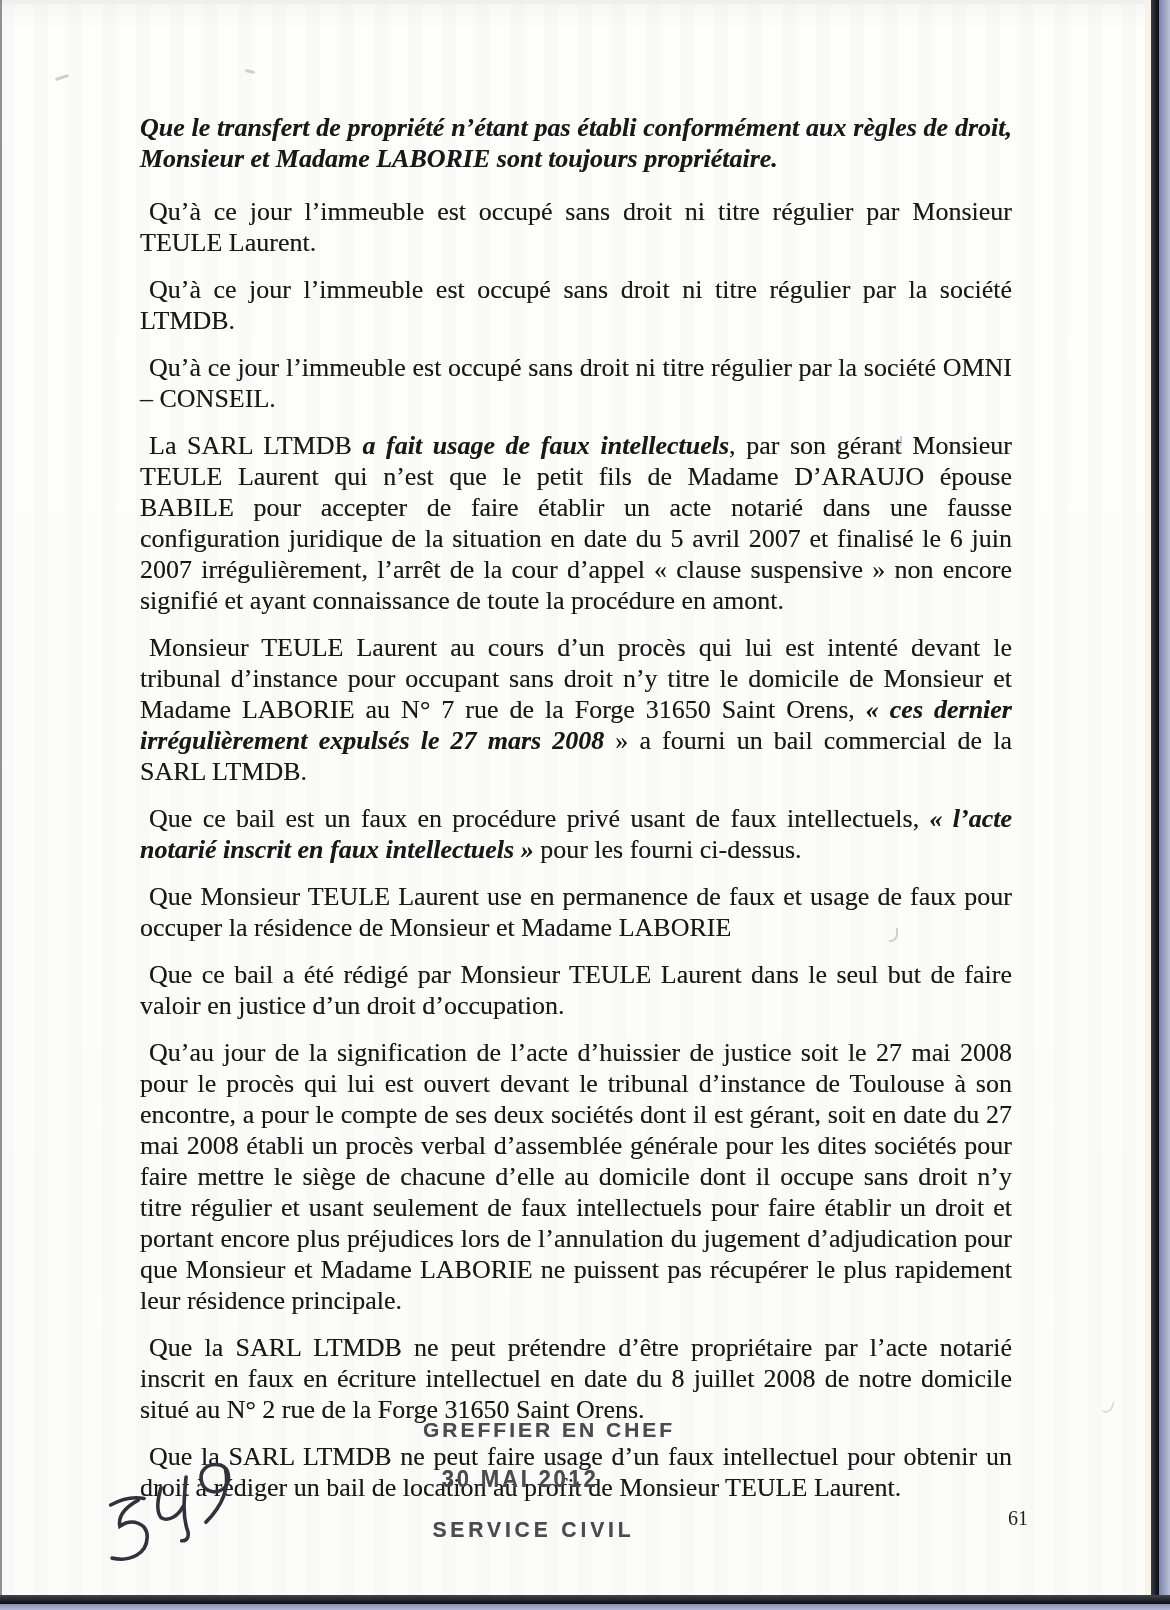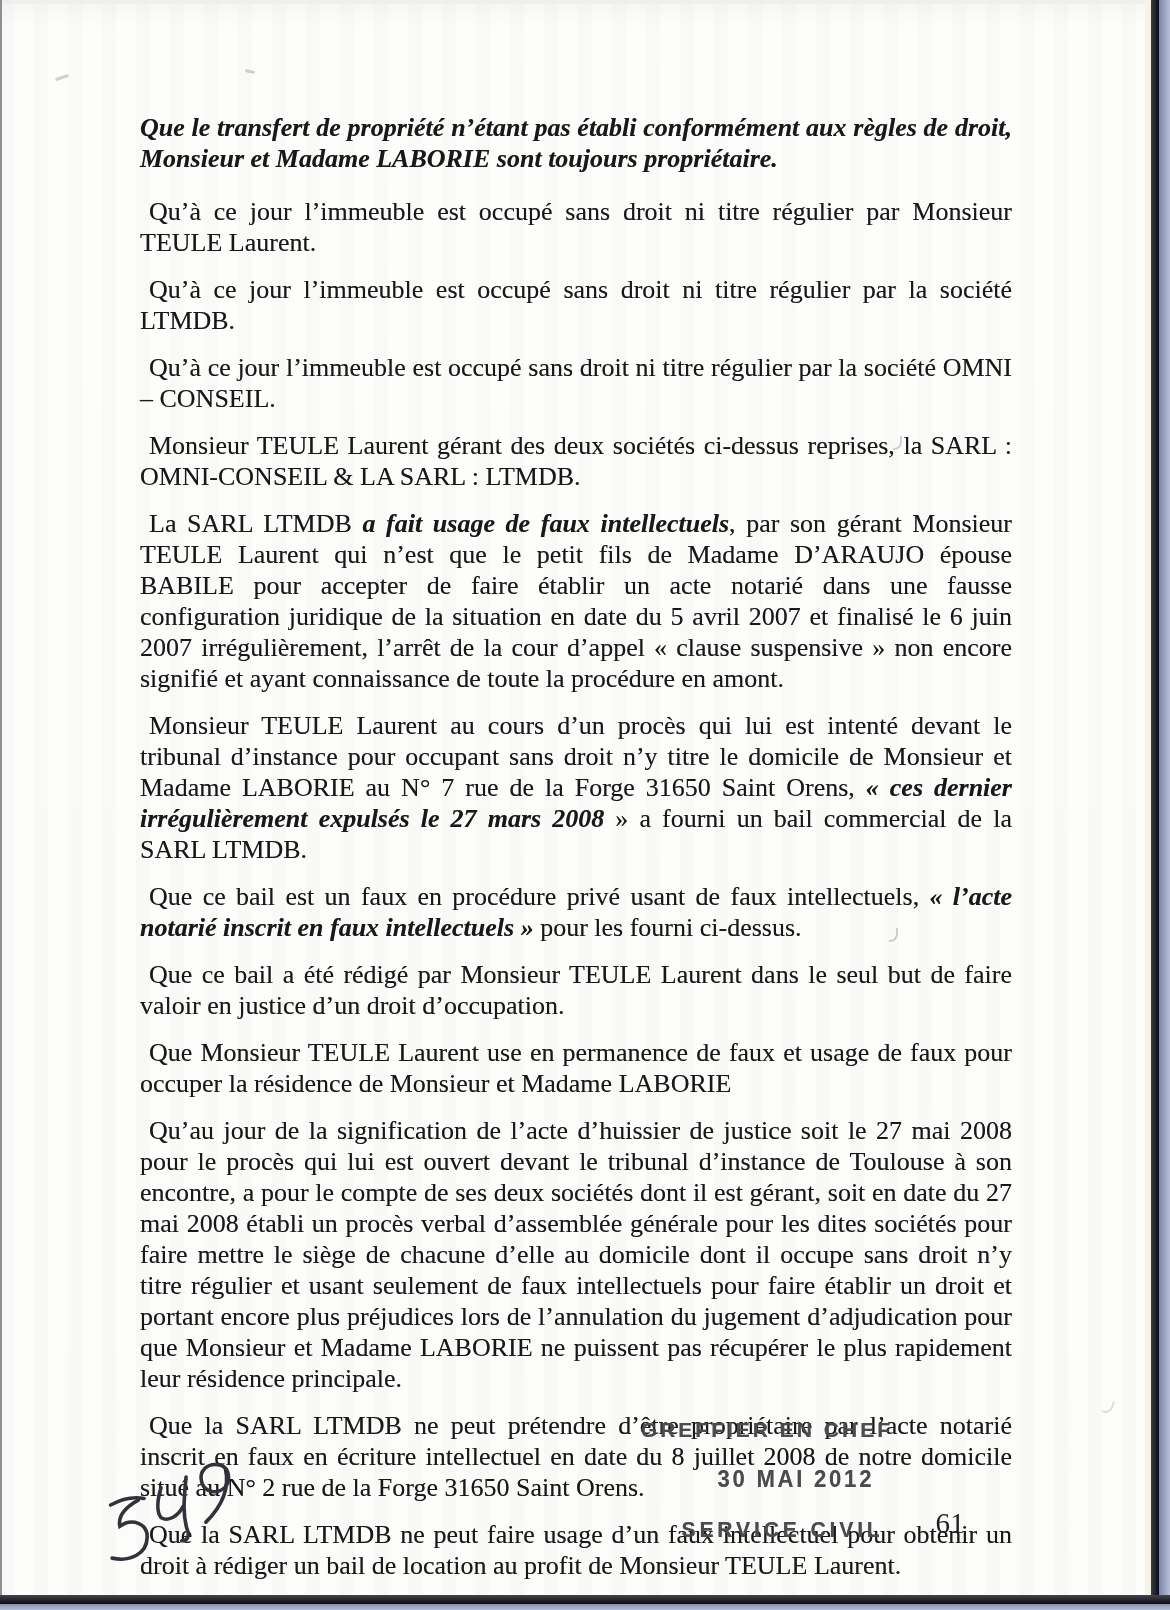--- a/index.html
+++ b/index.html
@@ -32,32 +32,32 @@
     font-size:26px;line-height:31px;color:#181818;
     text-align:justify;
     text-shadow:0 0 0.5px rgba(20,20,20,0.45);
   }
   .text-block p{margin:0 0 16px 0;text-indent:9px;}
   .text-block p.lead{font-weight:bold;font-style:italic;text-indent:0;margin-bottom:22px;}
   .bi{font-weight:bold;font-style:italic;margin-top:42px;}
 
   .stamp{
     position:absolute;left:423px;top:1418px;width:470px;
-    text-align:right;
+    text-align:left;
     font-family:"Liberation Sans", sans-serif;
     color:#4c4c4e;
     text-shadow:0 0 0.6px rgba(80,80,82,0.6);
   }
   .stamp .s1{font-size:21px;font-weight:bold;letter-spacing:3px;}
   .stamp .s2{font-size:24px;font-weight:bold;letter-spacing:3px;margin-top:23px;transform:scaleX(.92);}
   .stamp .s3{font-size:22px;font-weight:bold;letter-spacing:4px;margin-top:24px;transform:scaleX(.96);}
 
   .page-number{
-    position:absolute;left:920px;top:1507px;width:60px;
-    font-size:29px;color:#1f1f1f;text-align:center;
+    position:absolute;left:988px;top:1507px;width:60px;
+    font-size:20px;color:#1f1f1f;text-align:center;
   }
 
   .handwriting{position:absolute;left:98px;top:1458px;transform:rotate(-6deg);}
 
   .speck{position:absolute;background:#9a9a9a;opacity:.45;border-radius:2px;}
   .speck.a{left:55px;top:76px;width:14px;height:3px;transform:rotate(-18deg);}
   .speck.b{left:245px;top:70px;width:10px;height:3px;transform:rotate(12deg);}
   .curl{position:absolute;width:7px;height:12px;border-right:2px solid #8e8e92;border-bottom:2px solid #8e8e92;border-radius:0 0 8px 0;opacity:.4;}
   .curl.c1{left:893px;top:436px;}
   .curl.c2{left:889px;top:928px;}
@@ -70,31 +70,30 @@
 
   <div class="text-block">
     <p class="lead">Que le transfert de propriété n’étant pas établi conformément aux règles de droit, Monsieur et Madame LABORIE sont toujours propriétaire.</p>
 
     <p>Qu’à ce jour l’immeuble est occupé sans droit ni titre régulier par Monsieur TEULE Laurent.</p>
 
     <p>Qu’à ce jour l’immeuble est occupé sans droit ni titre régulier par la société LTMDB.</p>
 
     <p>Qu’à ce jour l’immeuble est occupé sans droit ni titre régulier par la société OMNI – CONSEIL.</p>
 
-    <p>Monsieur TEULE Laurent gérant des deux sociétés ci-dessus reprises, la SARL : OMNI-CONSEIL &amp; LA SARL : LTMDB.</p>
 
     <p><span>La SARL LTMDB </span><span class="bi">a fait usage de faux intellectuels</span><span>, par son gérant Monsieur TEULE Laurent qui n’est que le petit fils de Madame D’ARAUJO épouse BABILE pour accepter de faire établir un acte notarié dans une fausse configuration juridique de la situation en date du 5 avril 2007 et finalisé le 6 juin 2007 irrégulièrement, l’arrêt de la cour d’appel «  clause suspensive » non encore signifié et ayant connaissance de toute la procédure en amont.</span></p>
 
     <p><span>Monsieur TEULE Laurent au cours d’un procès qui lui est intenté devant le tribunal d’instance pour occupant sans droit n’y titre le domicile de Monsieur et Madame LABORIE au N° 7 rue de la Forge 31650 Saint Orens, </span><span class="bi">« ces dernier irrégulièrement expulsés le 27 mars 2008</span><span> » a fourni un bail commercial de la SARL LTMDB.</span></p>
 
     <p><span>Que ce bail est un faux en procédure privé usant de faux intellectuels, </span><span class="bi">« l’acte notarié inscrit en faux intellectuels »</span><span> pour les fourni ci-dessus.</span></p>
 
+    <p>Que Monsieur TEULE Laurent use en permanence de faux et usage de faux pour occuper la résidence de Monsieur et Madame LABORIE</p>
+
     <p>Que ce bail a été rédigé par Monsieur TEULE Laurent dans le seul but de faire valoir en justice d’un droit d’occupation.</p>
-
-    <p>Que Monsieur TEULE Laurent use en permanence de faux et usage de faux pour occuper la résidence de Monsieur et Madame LABORIE</p>
 
     <p>Qu’au jour de la signification de l’acte d’huissier de justice soit le 27 mai 2008 pour le procès qui lui est ouvert devant le tribunal d’instance de Toulouse à son encontre, a pour le compte de ses deux sociétés dont il est gérant, soit en date du 27 mai 2008 établi un procès verbal d’assemblée générale pour les dites sociétés pour faire mettre le siège de chacune d’elle au domicile dont il occupe sans droit n’y titre régulier et usant seulement de faux intellectuels pour faire établir un droit et portant encore plus préjudices lors de l’annulation du jugement d’adjudication pour que Monsieur et Madame LABORIE ne puissent pas récupérer le plus rapidement leur résidence principale.</p>
 
     <p>Que la SARL LTMDB ne peut prétendre d’être propriétaire par l’acte notarié inscrit en faux en écriture intellectuel en date du 8 juillet 2008 de notre domicile situé au N° 2 rue de la Forge 31650 Saint Orens.</p>
 
     <p>Que la SARL LTMDB ne peut faire usage d’un faux intellectuel pour obtenir un droit à rédiger un bail de location au profit de Monsieur TEULE Laurent.</p>
   </div>
 
   <div class="stamp">
     <div class="s1">GREFFIER EN CHEF</div>

